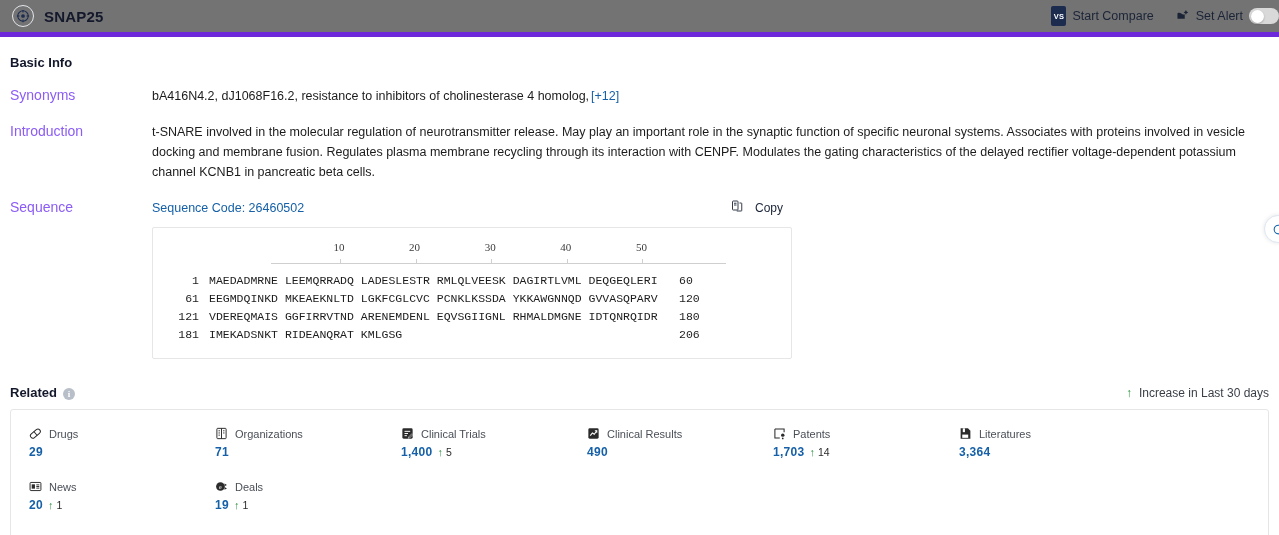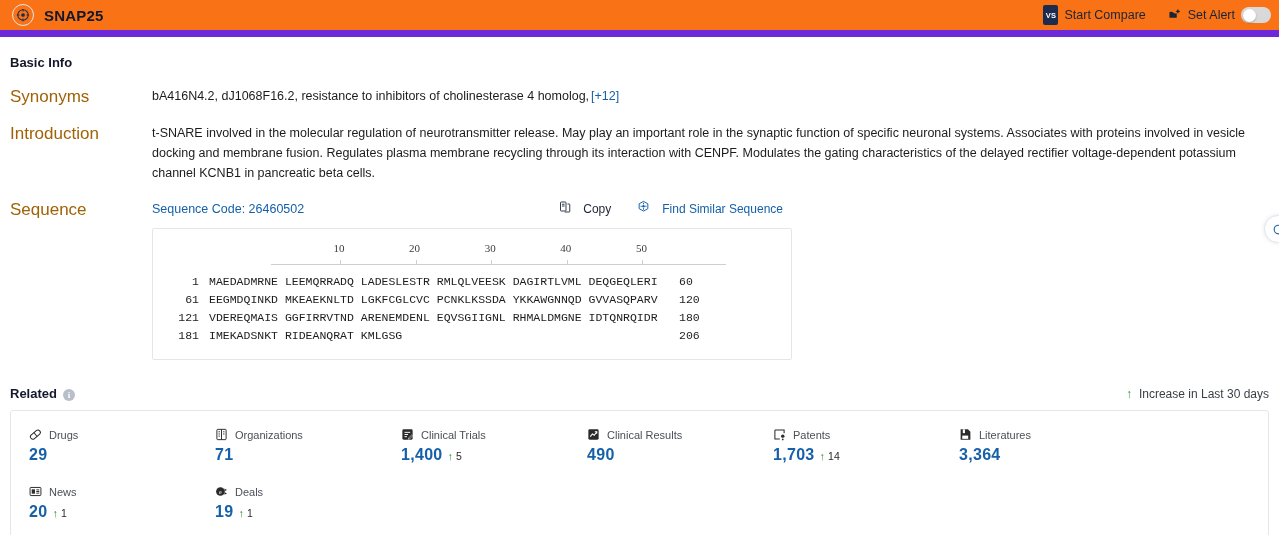--- a/index.html
+++ b/index.html
@@ -9,25 +9,25 @@
     background: #ffffff;
     font-family: "Liberation Sans", sans-serif;
     color: #1c1c1c;
     overflow: hidden;
   }
 
   
   .header {
     position: relative;
     height: 37px;
-    border-bottom: 7px solid #6d28d9;
+    border-bottom: 5px solid #6d28d9;
     display: flex;
     align-items: center;
-    padding: 0 8px 0 12px;
-    background: #f97316;
+    padding: 0 0 0 12px;
+    background: #737373;
   }
   .gene-logo {
     width: 22px; height: 22px;
     border-radius: 50%;
     border: 1px solid #e3e6ec;
     display: flex; align-items: center; justify-content: center;
     flex: none;
   }
   .gene-title {
     font-size: 15px;
@@ -99,22 +99,22 @@
   }
 
   .row {
     display: flex;
     margin-top: 16px;
     align-items: flex-start;
   }
   .row-label {
     width: 142px;
     flex: none;
-    font-size: 17px;
-    color: #a16207;
+    font-size: 14px;
+    color: #8b5cf6;
     padding-top: 1px;
   }
   .row-value {
     flex: 1;
     font-size: 12.5px;
     line-height: 20px;
     color: #1c1c1c;
   }
   .syn-more { color: #1560a8; cursor: pointer; margin-left: 2px; }
 
@@ -230,21 +230,21 @@
     height: 15px;
   }
   .stat-icon { width: 13px; height: 13px; flex: none; display: block; }
   .stat-value-line {
     display: flex;
     align-items: baseline;
     gap: 5px;
     margin-top: 4px;
   }
   .stat-value {
-    font-size: 16px;
+    font-size: 12px;
     color: #1560a8;
     font-weight: bold;
     letter-spacing: .3px;
   }
   .delta {
     display: flex; align-items: baseline; gap: 3px;
     font-size: 10.5px;
     color: #2b2b2b;
   }
   .delta .up-arrow { font-size: 11px; }
@@ -332,33 +332,20 @@
             <span>
               <svg width="12" height="12" viewBox="0 0 24 24" fill="none" stroke="#1b2437" stroke-width="1.8">
                 <rect x="3" y="2" width="11" height="18" rx="1.5"></rect>
                 <path d="M17 6 h3.5 a1 1 0 0 1 1 1 v14 a1 1 0 0 1 -1 1 h-9"></path>
                 <line x1="6" y1="6.5" x2="11" y2="6.5"></line>
                   <line x1="6" y1="10" x2="11" y2="10"></line>
               </svg>
             </span>
             <span>Copy</span>
           </span>
-          <span class="seq-action blue">
-            <span>
-              <svg width="13" height="13" viewBox="0 0 24 24" fill="none" stroke="#1560a8" stroke-width="1.8">
-                <path d="M12 2.5 l8 4.5 v9 l-8 4.5 -8 -4.5 v-9 z"></path>
-                <circle cx="12" cy="11.5" r="2.3" fill="#1560a8" stroke="none"></circle>
-                <line x1="12" y1="5" x2="12" y2="8"></line>
-                  <line x1="12" y1="15" x2="12" y2="18"></line>
-                <line x1="6.5" y1="11.5" x2="9" y2="11.5"></line>
-                  <line x1="15" y1="11.5" x2="17.5" y2="11.5"></line>
-              </svg>
-            </span>
-            <span>Find Similar Sequence</span>
-          </span>
         </div>
       </div>
 
       <div class="seq-box">
         <div class="seq-ruler">
           <div class="axis"></div>
           <div id="ruler-marks">
               <div class="tick" style="left: 69px;"></div>
               <div class="tick-label" style="left: 68px;">10</div>
               <div class="tick" style="left: 144.6px;"></div>

